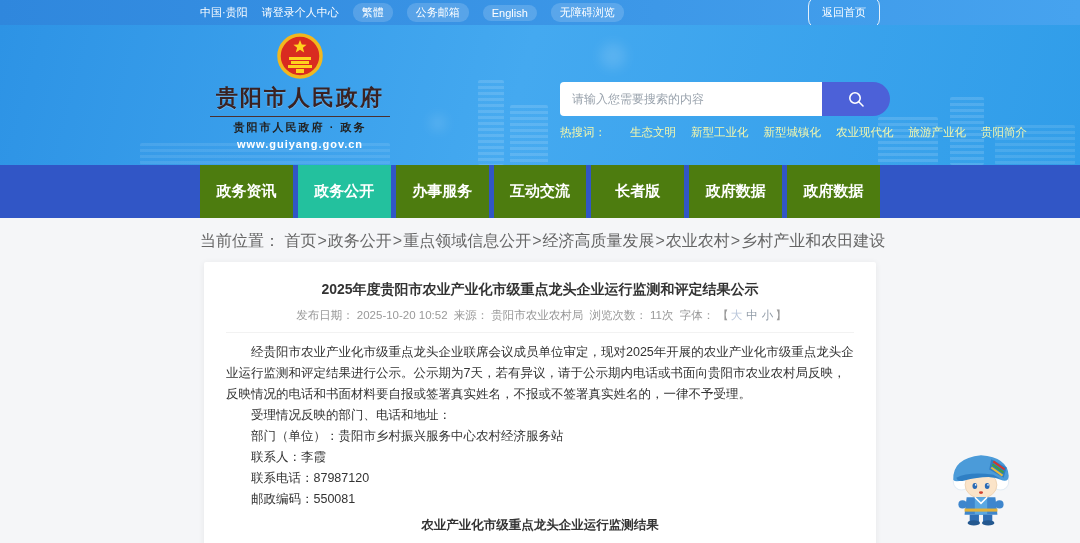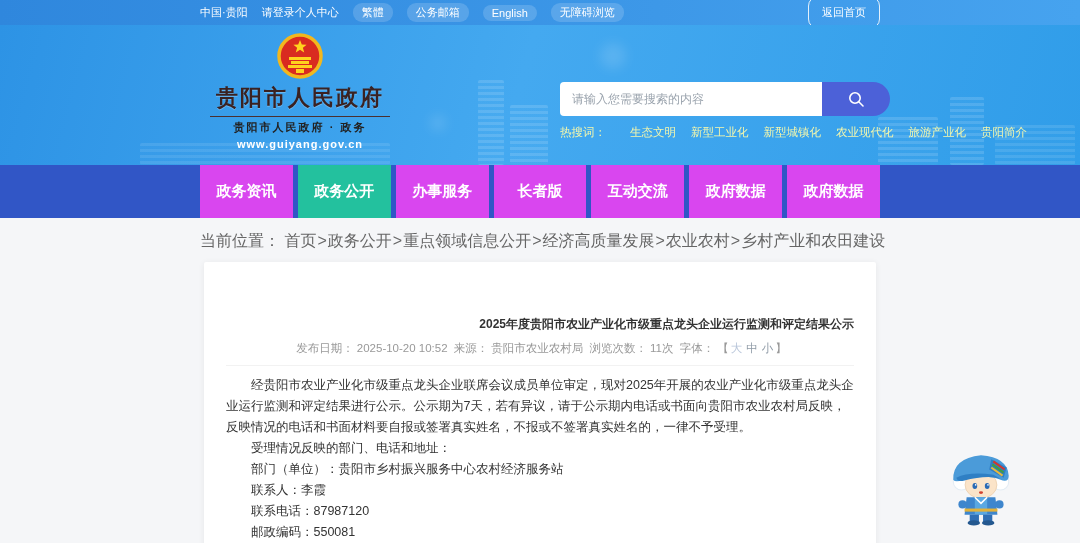--- a/index.html
+++ b/index.html
@@ -40,34 +40,34 @@
   .search-input::placeholder { color:#9aa3ad; }
   .search-btn { width:68px; background:#4c61d8; border:none; border-radius:0 17px 17px 0;
     display:flex; align-items:center; justify-content:center; cursor:pointer; }
   .hot-row { margin-top:9px; display:flex; align-items:center; font-size:11.5px;
     color:#f3f7ad; white-space:nowrap; }
   .hot-term { color:#f3f7ad; margin-right:15px; cursor:pointer; }
 
   
   .nav { height:53px; background:#3156c6; }
   .nav .col { display:flex; height:53px; gap:5px; }
-  .nav-item { flex:1; background:#d946ef; color:#fff; font-size:15px; font-weight:bold;
+  .nav-item { flex:1; background:#4d7c0f; color:#fff; font-size:15px; font-weight:bold;
     display:flex; align-items:center; justify-content:center; cursor:pointer; white-space:nowrap; }
   .nav-item.active { background:#23c19e; }
 
   
   .crumb-row { padding:13px 12px 8px; font-size:16px; color:#666; }
   .crumb-row .col { white-space:nowrap; }
   .crumb-seg { color:#666; cursor:pointer; }
   .crumb-sep { color:#666; margin:0 1px; }
 
   
   .card { width:672px; margin:2px auto 0; background:#fff; border-radius:2px;
     box-shadow:0 1px 6px rgba(0,0,0,0.07); padding:17px 22px 20px; min-height:320px; }
-  .art-title { text-align:right; font-size:12px; font-weight:bold; color:#333; line-height:1.5;margin-top:36px; }
+  .art-title { text-align:center; font-size:14px; font-weight:bold; color:#333; line-height:1.5; }
   .art-meta { text-align:center; font-size:11.5px; color:#999; margin-top:8px;
     padding-bottom:9px; border-bottom:1px solid #f2f2f2; white-space:nowrap; }
   .art-meta .m { margin:0 3px; }
   .fs { cursor:pointer; margin:0 2px; }
   .fs-large { color:#b9c6da; }
   .fs-mid,.fs-small { color:#8f9aa6; }
   .art-body { margin-top:9px; }
   .art-body p { font-size:12.5px; color:#333; line-height:21px; text-indent:2em; }
   .tbl-caption { text-align:center; font-size:12.5px; font-weight:bold; color:#333; margin:7px 0 6px; }
 
@@ -138,22 +138,22 @@
       </div>
     </div>
   </div>
 </div>
 
 <div class="nav">
   <div class="col">
     <div class="nav-item">政务资讯</div>
     <div class="nav-item active">政务公开</div>
     <div class="nav-item">办事服务</div>
+    <div class="nav-item">互动交流</div>
     <div class="nav-item">长者版</div>
-    <div class="nav-item">互动交流</div>
     <div class="nav-item">政府数据</div>
     <div class="nav-item">政府数据</div>
   </div>
 </div>
 
 <div class="crumb-row">
   <div class="col">
     <span>当前位置：</span>
     <span class="crumb-seg">首页</span><span class="crumb-sep">&gt;</span><span class="crumb-seg">政务公开</span><span class="crumb-sep">&gt;</span><span class="crumb-seg">重点领域信息公开</span><span class="crumb-sep">&gt;</span><span class="crumb-seg">经济高质量发展</span><span class="crumb-sep">&gt;</span><span class="crumb-seg">农业农村</span><span class="crumb-sep">&gt;</span><span class="crumb-seg">乡村产业和农田建设</span>
   </div>

